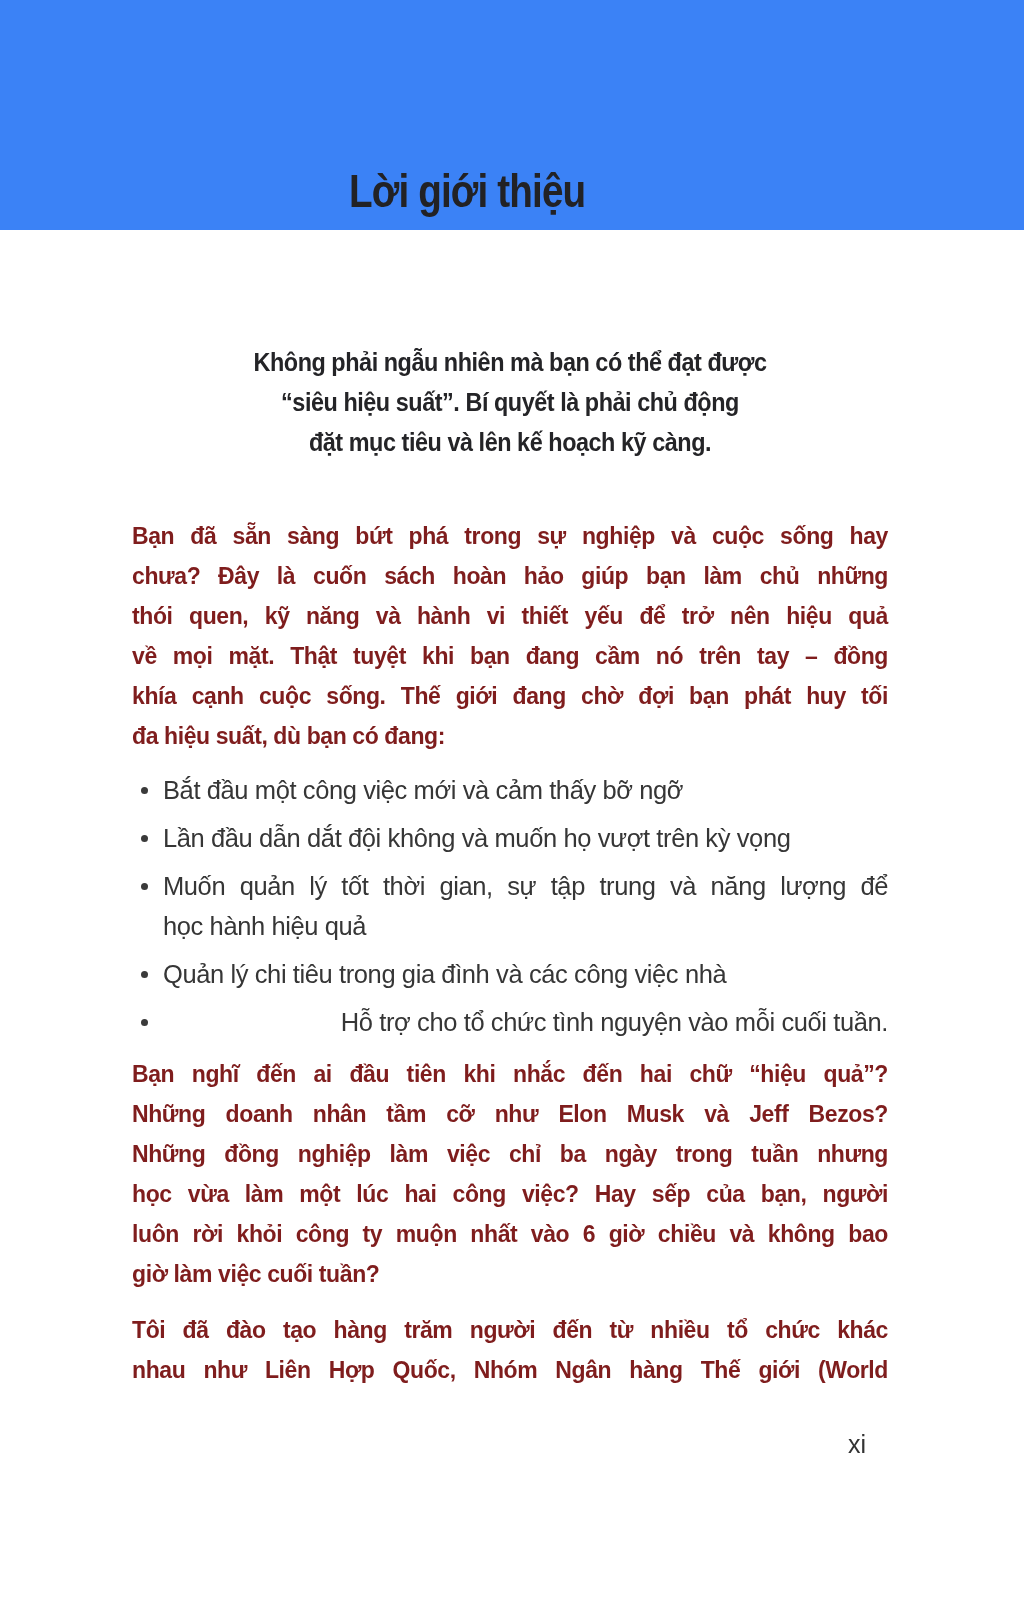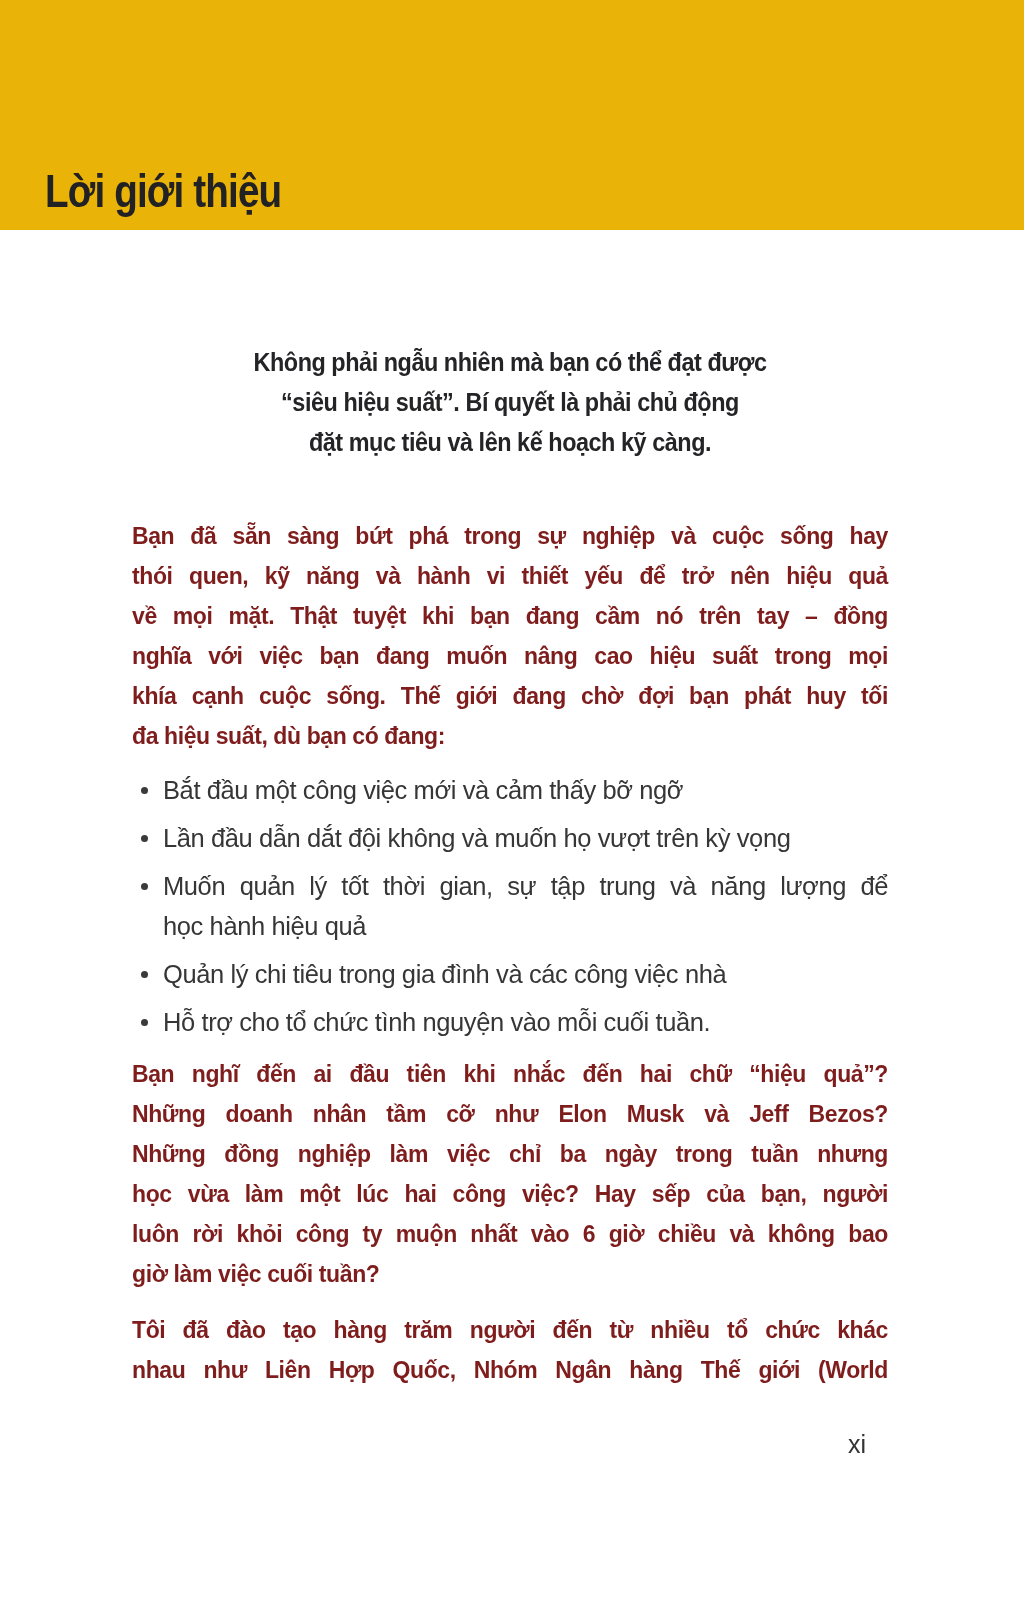--- a/index.html
+++ b/index.html
@@ -10,24 +10,24 @@
     background: #ffffff;
     font-family: "Liberation Sans", sans-serif;
     color: #333333;
     overflow: hidden;
   }
   
   .banner {
     box-sizing: border-box;
     width: 1024px;
     height: 230px;
-    background: #eab308;
+    background: #3b82f6;
     display: flex;
     align-items: flex-end;
-    justify-content: flex-start;
+    justify-content: center;
     padding: 0 134px 16px 0;
   }
   .banner-title {
     font-size: 46px;
     font-weight: bold;
     letter-spacing: -1px;
     color: #222225;
     transform: scaleX(0.84);
     transform-origin: right bottom;
     white-space: nowrap;
@@ -60,21 +60,21 @@
   .bullets { margin-top: 14px; }
   .bullet-item {
     position: relative;
     padding-left: 31px;
     margin-bottom: 8px;
     font-size: 25.5px;
     letter-spacing: -0.4px;
     color: #363636;
     margin-top: 6px;
   }
-  .bullet-item:last-child { margin-bottom: 0; }
+  .bullet-item:last-child { margin-bottom: 0; text-align: right; }
   .bullet-dot {
     position: absolute;
     left: 9px;
     top: 17px;
     width: 7px;
     height: 7px;
     border-radius: 50%;
     background: #3a3a3a;
   }
   
@@ -98,23 +98,23 @@
   <div class="column">
 
     <div class="epigraph">
       <div class="ln">Không phải ngẫu nhiên mà bạn có thể đạt được</div>
       <div class="ln">“siêu hiệu suất”. Bí quyết là phải chủ động</div>
       <div class="ln">đặt mục tiêu và lên kế hoạch kỹ càng.</div>
     </div>
 
     <div class="para para-1">
       <div class="ln j">Bạn đã sẵn sàng bứt phá trong sự nghiệp và cuộc sống hay</div>
+      <div class="ln j">chưa? Đây là cuốn sách hoàn hảo giúp bạn làm chủ những</div>
       <div class="ln j">thói quen, kỹ năng và hành vi thiết yếu để trở nên hiệu quả</div>
       <div class="ln j">về mọi mặt. Thật tuyệt khi bạn đang cầm nó trên tay – đồng</div>
-      <div class="ln j">nghĩa với việc bạn đang muốn nâng cao hiệu suất trong mọi</div>
       <div class="ln j">khía cạnh cuộc sống. Thế giới đang chờ đợi bạn phát huy tối</div>
       <div class="ln">đa hiệu suất, dù bạn có đang:</div>
     </div>
 
     <div class="bullets">
       <div class="bullet-item">
         <span class="bullet-dot"></span>
         <div class="ln">Bắt đầu một công việc mới và cảm thấy bỡ ngỡ</div>
       </div>
       <div class="bullet-item">

